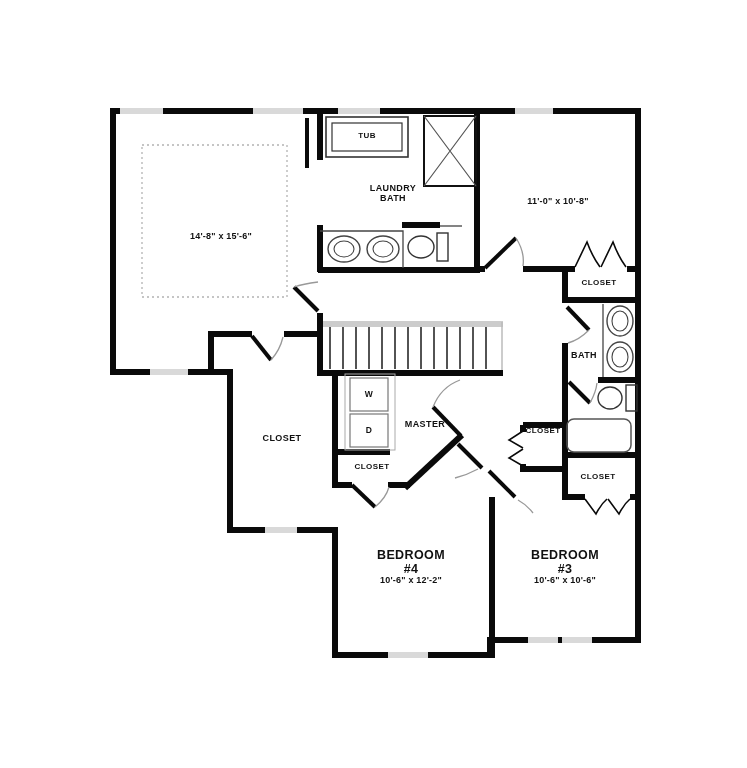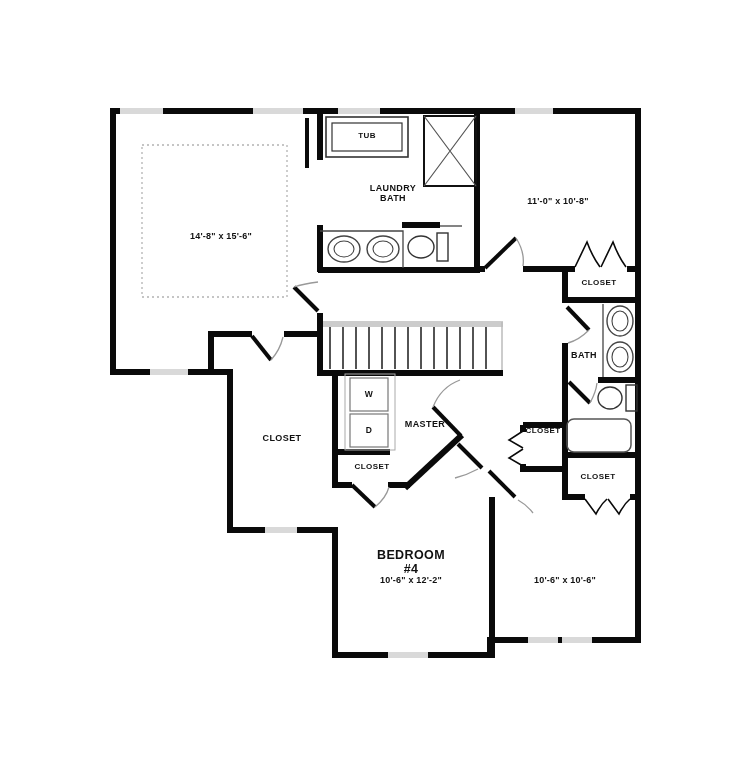--- a/index.html
+++ b/index.html
@@ -200,15 +200,16 @@
   <div class="lbl wd" style="left:369px;top:395px">W</div>
   <div class="lbl wd" style="left:369px;top:431px">D</div>
 
   <div class="lbl small" style="left:282px;top:438px">CLOSET</div>
 
   <div class="lbl tiny" style="left:372px;top:467px">CLOSET</div>
 
   <div class="lbl name" style="left:411px;top:562px;width:80px">BEDROOM #4</div>
   <div class="lbl dims" style="left:411px;top:580px">10'-6" x 12'-2"</div>
 
+  <div class="lbl name" style="left:565px;top:562px;width:80px">BEDROOM #3</div>
   <div class="lbl dims" style="left:565px;top:580px">10'-6" x 10'-6"</div>
 
 </div>
 
 </body></html>

